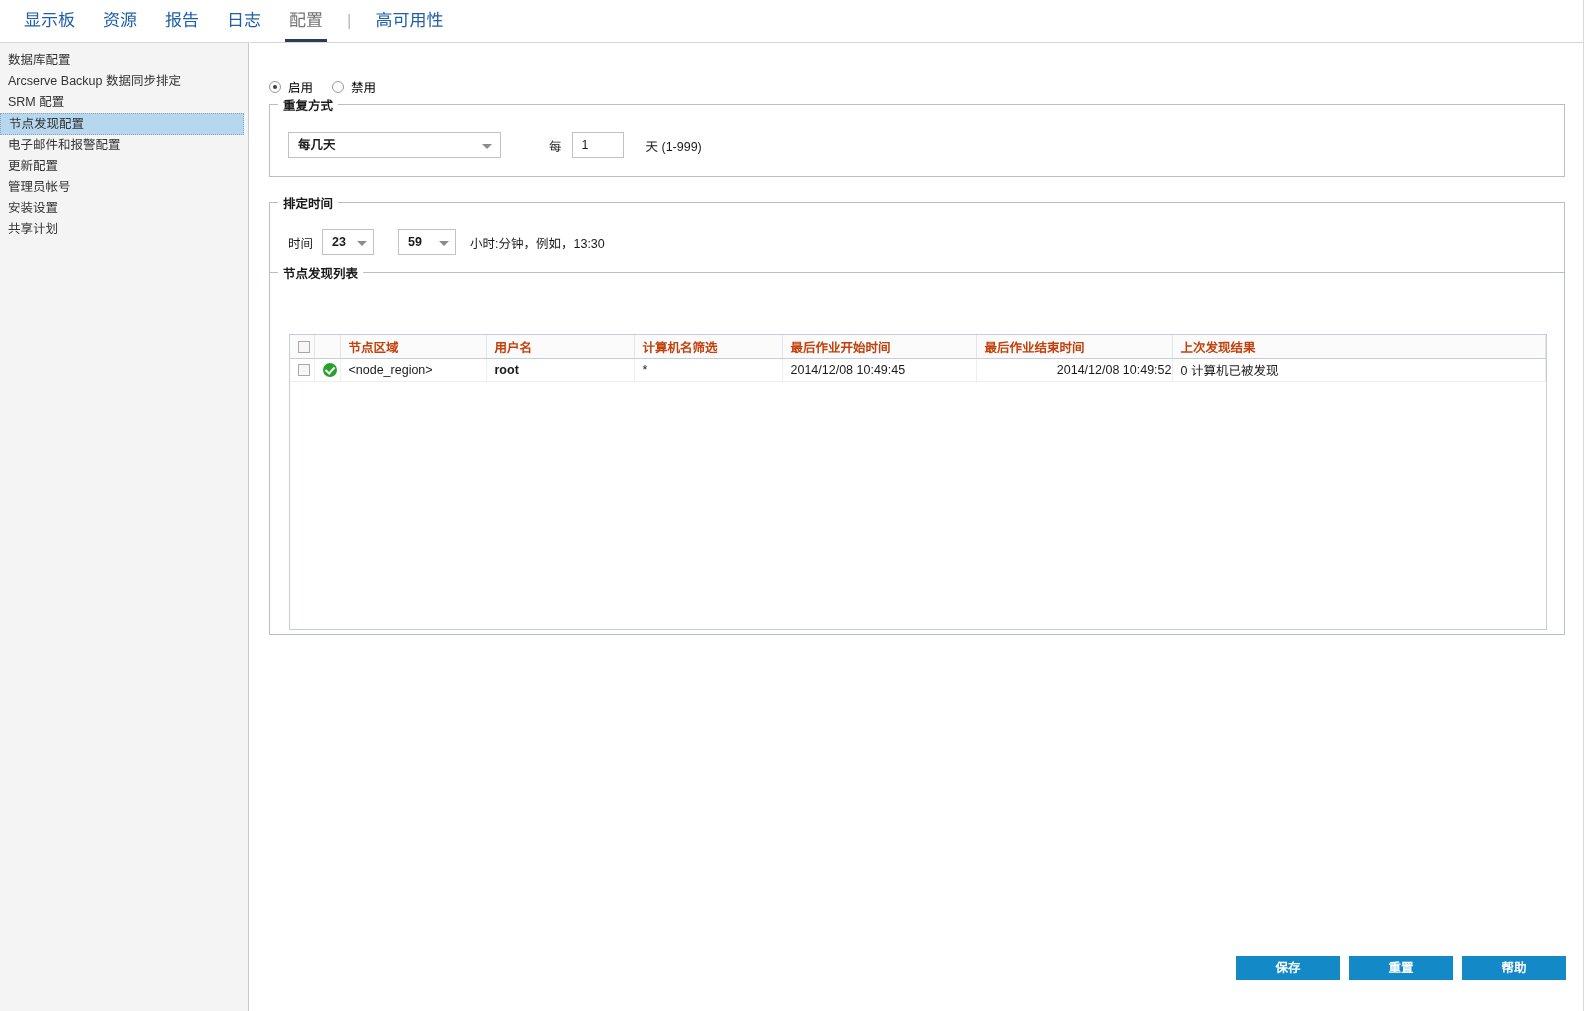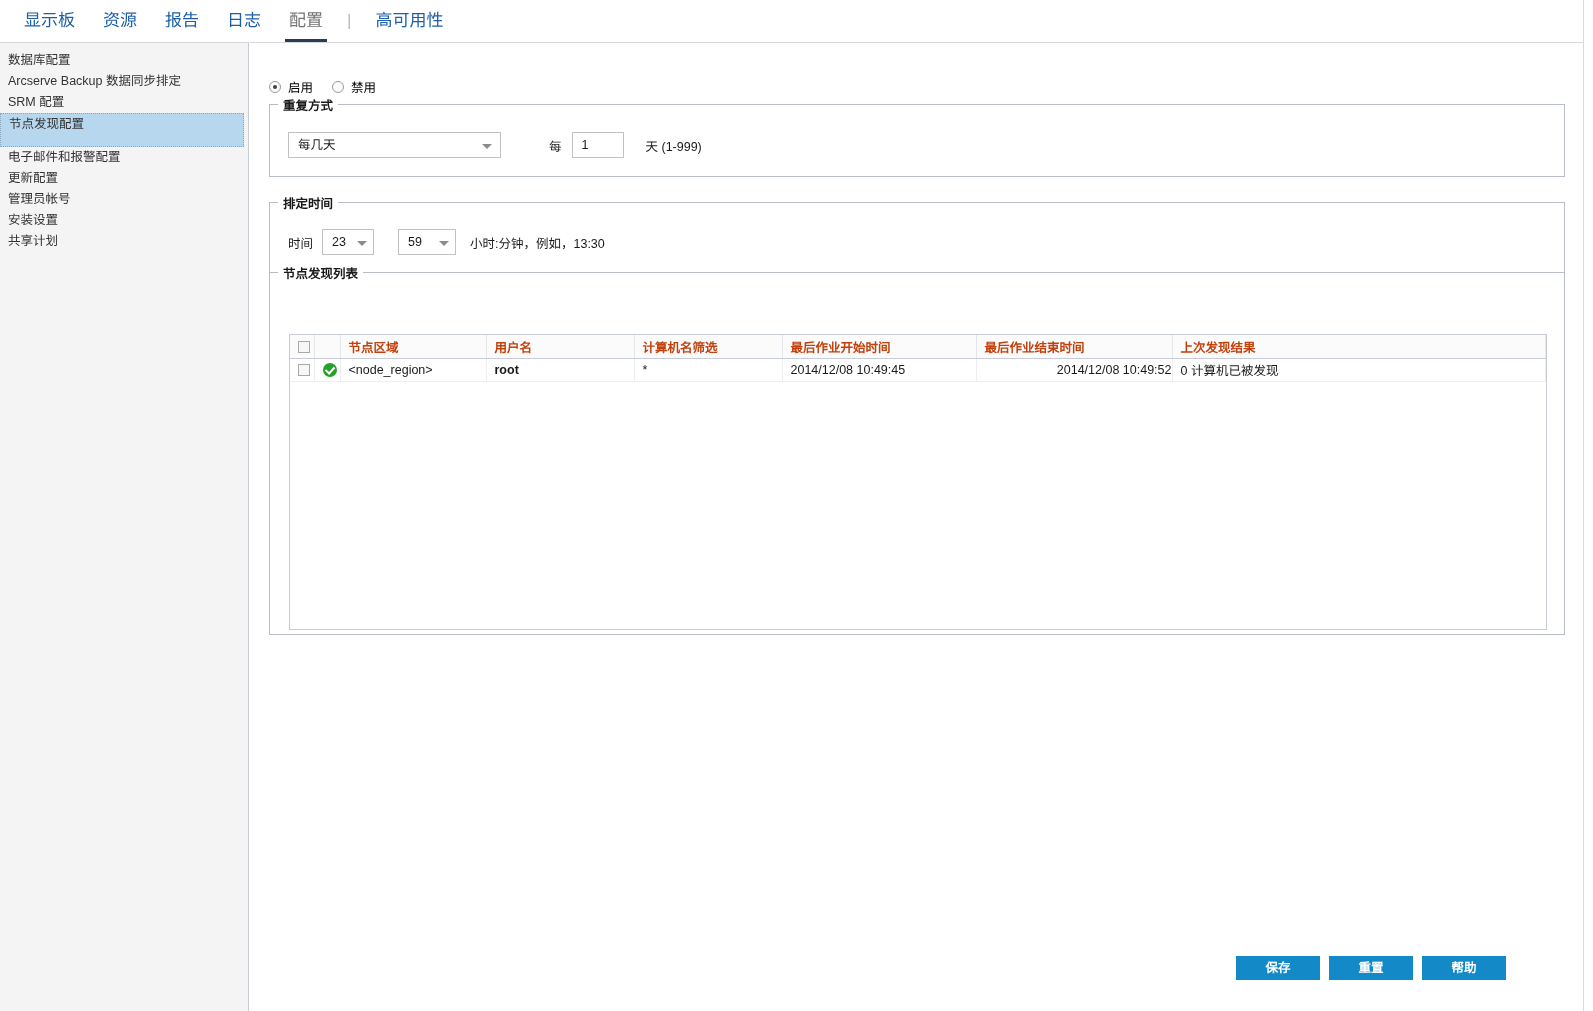--- a/index.html
+++ b/index.html
@@ -68,21 +68,21 @@
     color: #333333;
     height: 21px;
     line-height: 21px;
     padding-left: 8px;
     white-space: nowrap;
     cursor: pointer;
   }
   .side-item.selected {
     background: #b6d7ee;
     border: 1px dotted #8aa8bd;
-    height: 34px;
+    height: 22px;
     line-height: 21px;
     margin-right: 4px;
   }
 
   
   .main {
     position: absolute;
     left: 250px; top: 42px;
     width: 1333px;
     height: 969px;
@@ -156,20 +156,21 @@
     position: relative;
     border: 1px solid #c2c2c2;
     background: #ffffff;
     height: 26px;
     line-height: 24px;
     padding-left: 9px;
     font-size: 12.5px;
     color: #1a1a1a;
     cursor: pointer;
     user-select: none;
+    font-weight: bold;
   }
   .select .caret {
     position: absolute;
     right: 8px; top: 11px;
     width: 0; height: 0;
     border-left: 5px solid transparent;
     border-right: 5px solid transparent;
     border-top: 5px solid #8c8c8c;
   }
   #sel-freq { width: 213px; }
@@ -295,21 +296,21 @@
     transform: rotate(42deg);
   }
 
   
   .footer {
     position: absolute;
     left: 986px; top: 913px;
     display: flex;
     gap: 9px;
   }
-  .footer .btn { width: 84px; height: 24px; line-height: 24px; }
+  .footer .btn { width: 104px; height: 24px; line-height: 24px; }
 </style>
 </head>
 <body>
 
 <div class="topnav">
   <div class="nav-item">显示板</div>
   <div class="nav-item">资源</div>
   <div class="nav-item">报告</div>
   <div class="nav-item">日志</div>
   <div class="nav-item active">配置</div>

